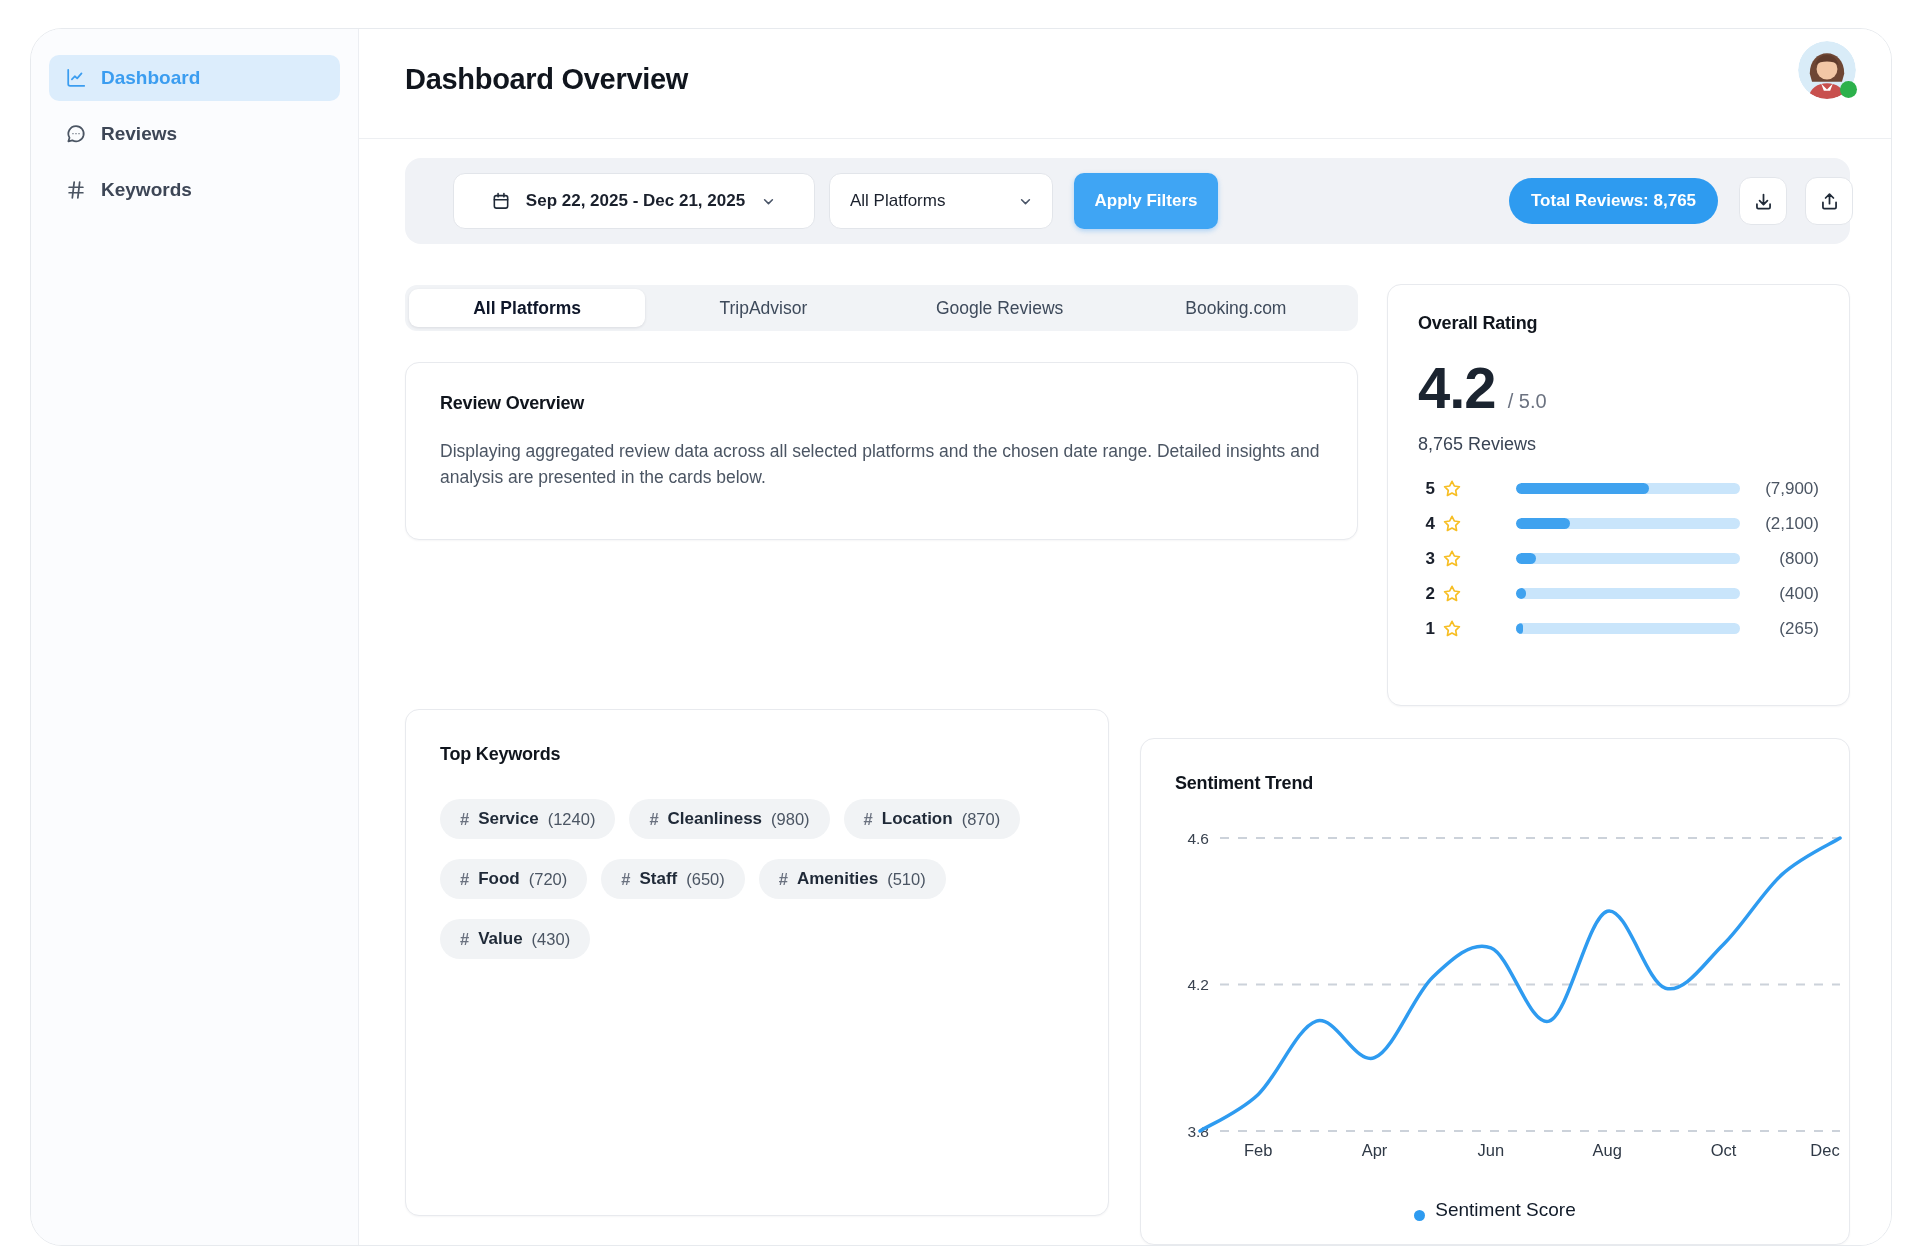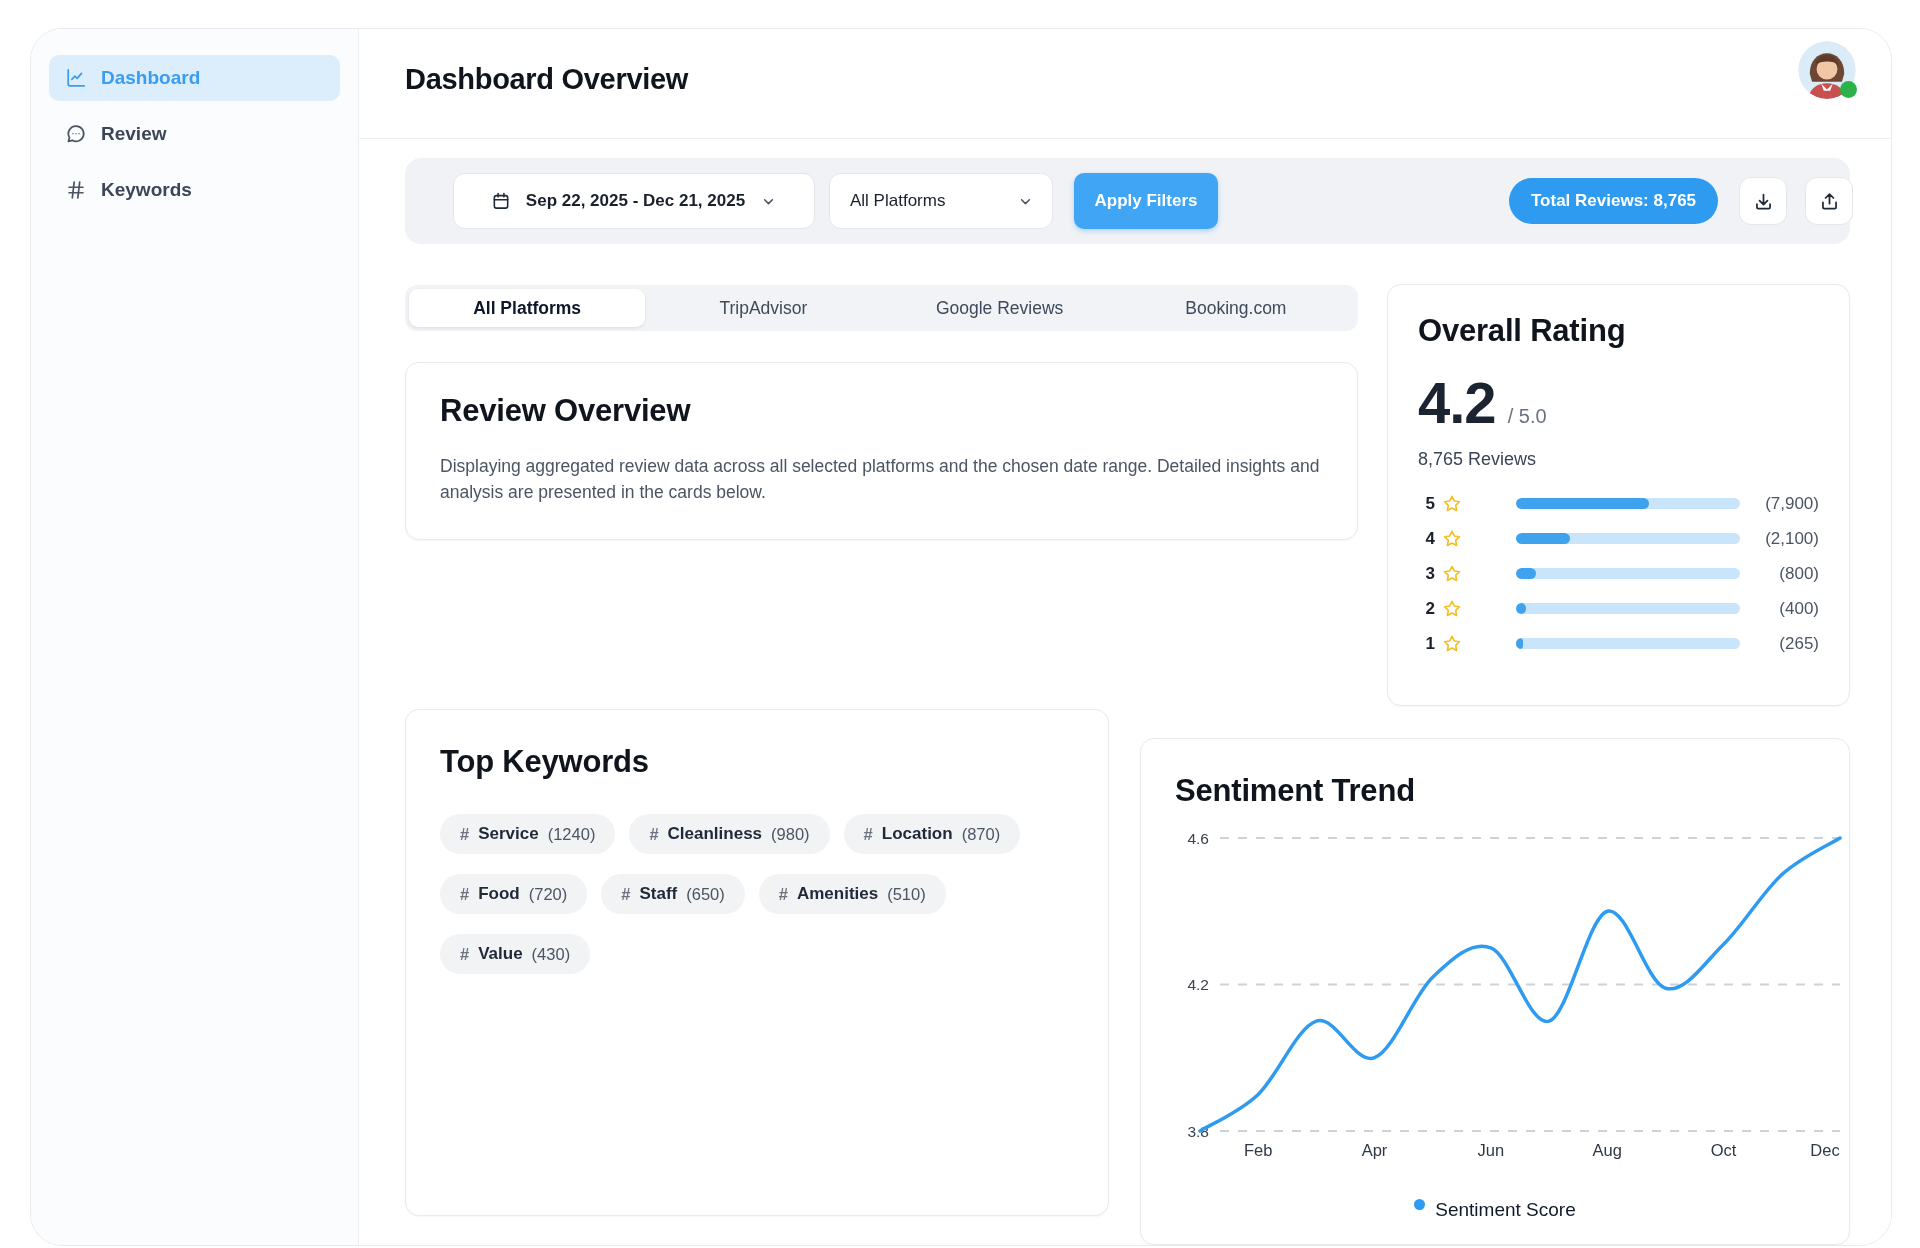--- a/index.html
+++ b/index.html
@@ -48,21 +48,21 @@
   
   .tabs { position:absolute; left:46px; top:256px; width:953px; height:46px; background:#f1f3f6; border-radius:12px;
           padding:4px; display:grid; grid-template-columns:repeat(4,1fr); }
   .tab { border-radius:9px; display:flex; align-items:center; justify-content:center; font-size:17.5px; font-weight:500;
          color:#3e4a5b; cursor:pointer; }
   .tab.active { background:#ffffff; color:#0f172a; font-weight:700; box-shadow:0 1px 3px rgba(15,23,42,.10); }
 
   
   .card { position:absolute; background:#ffffff; border:1px solid #e8eaee; border-radius:14px;
           box-shadow:0 1px 2px rgba(16,24,40,.04); }
-  .card-title { font-size:31px; font-weight:700; letter-spacing:-0.2px; color:#10151d; }
+  .card-title { font-size:18px; font-weight:700; letter-spacing:-0.2px; color:#10151d; }
 
   .review-card { left:46px; top:333px; width:953px; height:178px; padding:30px 34px; }
   .review-desc { margin-top:24px; font-size:17.5px; line-height:26px; color:#4b5563; max-width:900px; }
 
   .rating-card { left:1028px; top:255px; width:463px; height:422px; padding:28px 30px; }
   .score-row { margin-top:24px; display:flex; align-items:baseline; gap:12px; }
   .score-big { font-size:58px; font-weight:800; letter-spacing:-1px; color:#1b2430; line-height:60px; }
   .score-scale { font-size:20px; font-weight:500; color:#6b7280; }
   .reviews-count { margin-top:16px; font-size:18px; font-weight:500; color:#3a4454; }
   .rating-rows { margin-top:16px; }
@@ -79,21 +79,21 @@
   .chip-row { display:flex; gap:14px; }
   .chip { height:40px; display:inline-flex; align-items:center; gap:9px; padding:0 20px; background:#f1f3f5;
           border-radius:999px; cursor:pointer; }
   .chip-hash { font-size:16.5px; font-weight:600; color:#6b7280; }
   .chip-name { font-size:17px; font-weight:700; color:#1f2937; }
   .chip-count { font-size:16.5px; font-weight:500; color:#4b5563; }
 
   .sentiment-card { left:781px; top:709px; width:710px; height:507px; }
   .sentiment-title { position:absolute; left:34px; top:34px; }
   .chart-svg { position:absolute; left:0; top:0; width:710px; height:507px; overflow:visible; }
-  .legend { position:absolute; left:0; right:0; top:460px; display:flex; align-items:flex-start; justify-content:center; gap:10px; }
+  .legend { position:absolute; left:0; right:0; top:460px; display:flex; align-items:flex-end; justify-content:center; gap:10px; }
   .legend-dot { width:11px; height:11px; border-radius:50%; }
   .legend-label { font-size:19px; font-weight:500; color:#111b29; }
 </style>
 </head>
 <body>
 
 <div class="frame">
 
   <aside class="sidebar">
     <nav class="sidebar-nav">
@@ -108,21 +108,21 @@
         </div>
         <div class="nav-item">
           <span class="nav-icon">
             <svg viewBox="0 0 24 24" fill="none" stroke="currentColor" stroke-width="1.9" stroke-linecap="round" stroke-linejoin="round">
               <path d="M12 3.4a8.3 8.3 0 0 0-7.1 12.6L3.7 20l4.3-1.1A8.3 8.3 0 1 0 12 3.4z"></path>
               <circle cx="8.7" cy="11.6" r="0.7" fill="currentColor" stroke="none"></circle>
               <circle cx="12" cy="11.6" r="0.7" fill="currentColor" stroke="none"></circle>
               <circle cx="15.3" cy="11.6" r="0.7" fill="currentColor" stroke="none"></circle>
             </svg>
           </span>
-          <span class="nav-label">Review</span>
+          <span class="nav-label">Reviews</span>
         </div>
         <div class="nav-item">
           <span class="nav-icon">
             <svg viewBox="0 0 24 24" fill="none" stroke="currentColor" stroke-width="1.9" stroke-linecap="round" stroke-linejoin="round">
               <path d="M4.5 9h15M4.5 15h15M10 3.5 8 20.5M16 3.5 14 20.5"></path>
             </svg>
           </span>
           <span class="nav-label">Keywords</span>
         </div>
       </nav>

